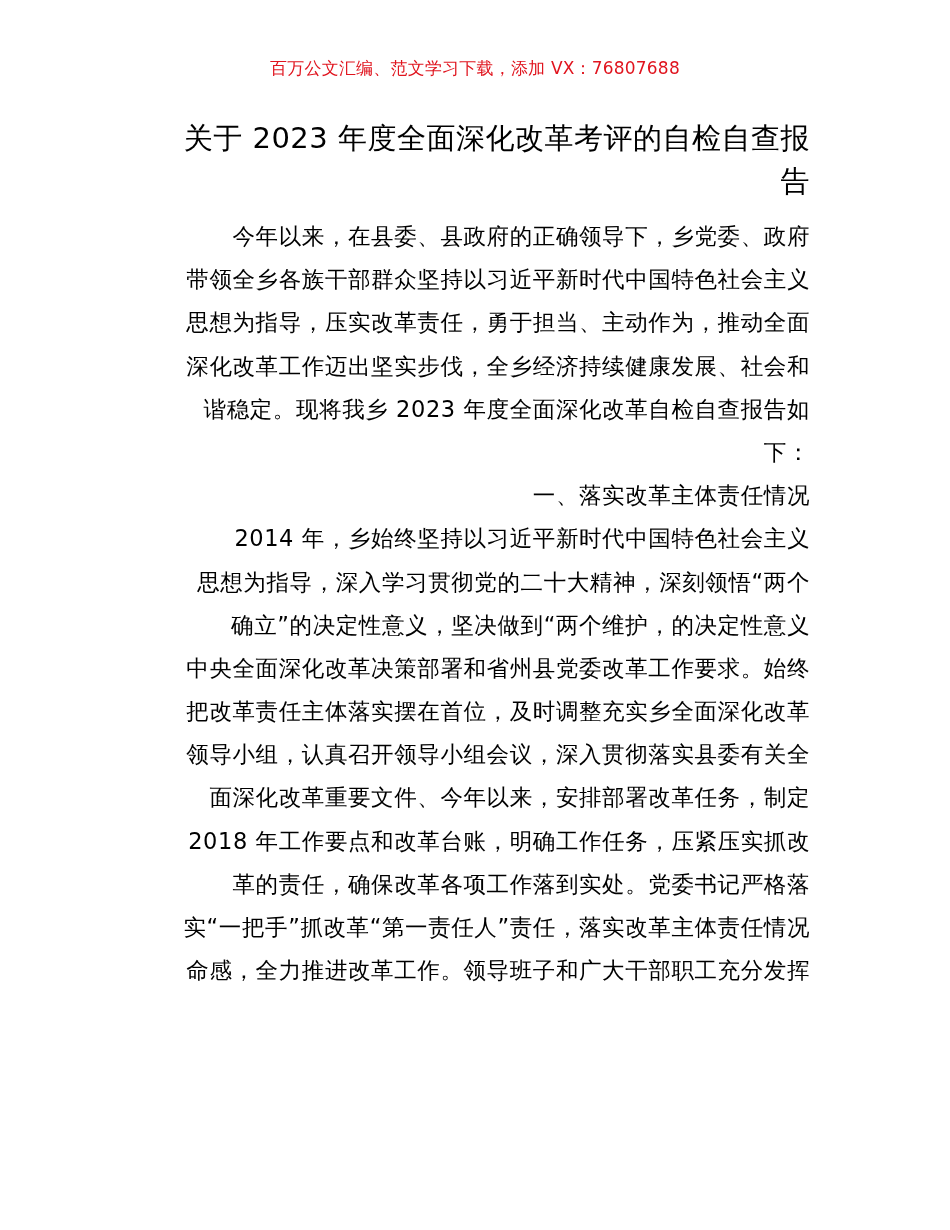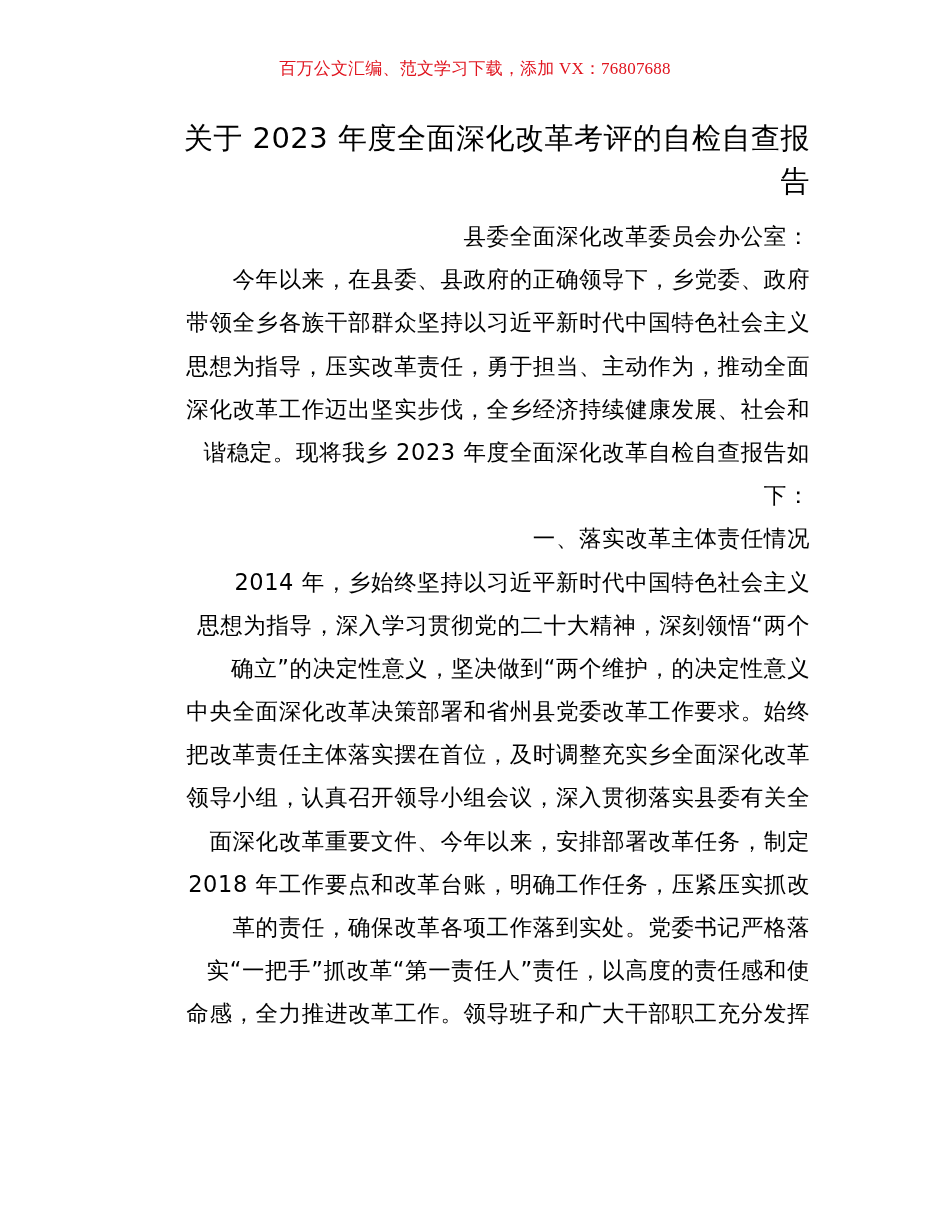--- a/index.html
+++ b/index.html
@@ -1,39 +1,38 @@
 <!DOCTYPE html>
 <html><head>
 <meta charset="utf-8">
 <style>
   html, body { margin: 0; padding: 0; background: #ffffff; }
   body { width: 950px; height: 1230px; position: relative; overflow: hidden;
          font-family: "DejaVu Sans", "Liberation Sans", sans-serif; color: #000; }
   .header { position: absolute; top: 57px; left: 0; width: 950px; text-align: center;
-            font-size: 17px; color: #e0141e; letter-spacing: 0.2px; font-family: Liberation Serif, serif; }
+            font-size: 17px; color: #e0141e; letter-spacing: 0.2px; }
   .title { position: absolute; top: 116px; left: 140px; width: 670px; text-align: center;
            font-size: 29px; line-height: 44px; letter-spacing: 0.5px; }
   .body { position: absolute; top: 215px; left: 140px; width: 670px; font-size: 22.5px;
           line-height: 43.2px; letter-spacing: 0.6px; text-align: justify; }
   .line { display: block; white-space: nowrap; height: 43.2px; text-align: right; }
   .indent { padding-left: 47px; }
   .salutation { margin-bottom: 0px; }
 </style>
 </head>
 <body>
 
 <div class="header">百万公文汇编、范文学习下载，添加 VX：76807688</div>
 
 <div class="title">
   <span class="line">关于 2023 年度全面深化改革考评的自检自查报</span>
   <span class="line">告</span>
 </div>
 
 <div class="body">
-  <span class="line indent salutation">县委全面深化改革委员会办公室：</span>
 
   <div>
     <span class="line indent">今年以来，在县委、县政府的正确领导下，乡党委、政府</span>
     <span class="line">带领全乡各族干部群众坚持以习近平新时代中国特色社会主义</span>
     <span class="line">思想为指导，压实改革责任，勇于担当、主动作为，推动全面</span>
     <span class="line">深化改革工作迈出坚实步伐，全乡经济持续健康发展、社会和</span>
     <span class="line">谐稳定。现将我乡 2023 年度全面深化改革自检自查报告如</span>
     <span class="line">下：</span>
   </div>
 
@@ -42,16 +41,16 @@
   <div>
     <span class="line indent">2014 年，乡始终坚持以习近平新时代中国特色社会主义</span>
     <span class="line">思想为指导，深入学习贯彻党的二十大精神，深刻领悟“两个</span>
     <span class="line">确立”的决定性意义，坚决做到“两个维护，的决定性意义</span>
     <span class="line">中央全面深化改革决策部署和省州县党委改革工作要求。始终</span>
     <span class="line">把改革责任主体落实摆在首位，及时调整充实乡全面深化改革</span>
     <span class="line">领导小组，认真召开领导小组会议，深入贯彻落实县委有关全</span>
     <span class="line">面深化改革重要文件、今年以来，安排部署改革任务，制定</span>
     <span class="line">2018 年工作要点和改革台账，明确工作任务，压紧压实抓改</span>
     <span class="line">革的责任，确保改革各项工作落到实处。党委书记严格落</span>
-    <span class="line">实“一把手”抓改革“第一责任人”责任，以高度的责任感和使</span>
+    <span class="line">实“一把手”抓改革“第一责任人”责任，落实改革主体责任情况</span>
     <span class="line">命感，全力推进改革工作。领导班子和广大干部职工充分发挥</span>
   </div>
 </div>
 
 </body></html>

